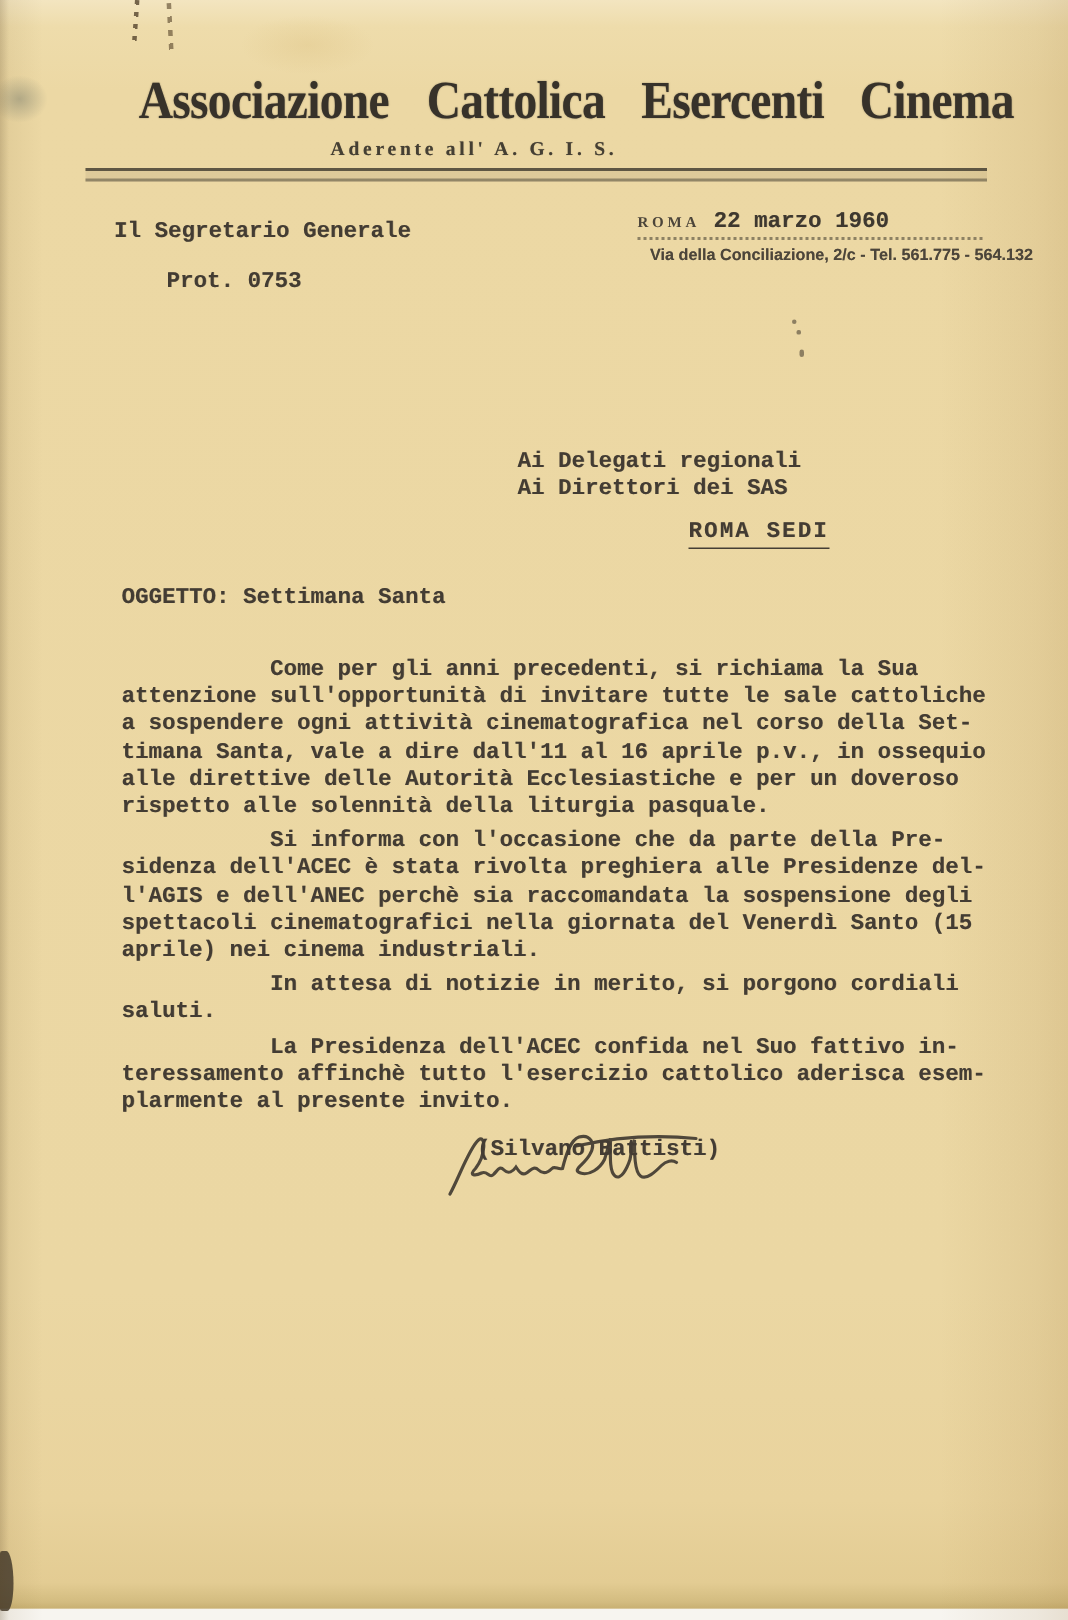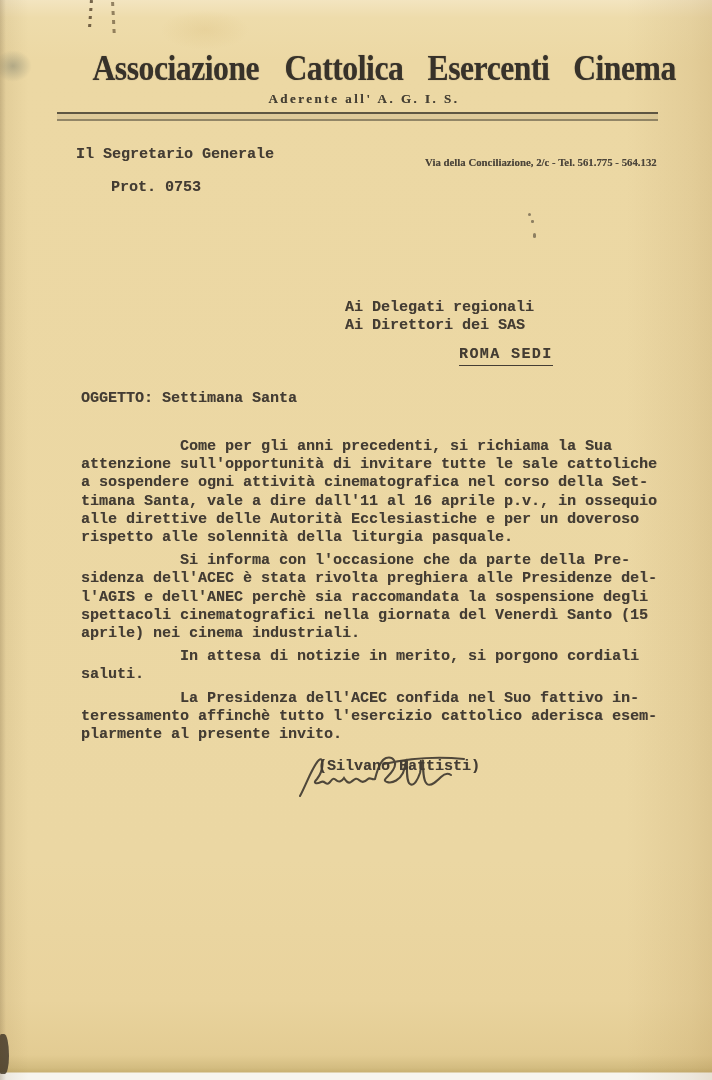--- a/index.html
+++ b/index.html
@@ -20,21 +20,20 @@
     font-size:33px;font-weight:700;letter-spacing:-0.5px;color:#37322a;
     transform:scale(0.96,1.08);transform-origin:center;
     text-shadow:0 0 1px rgba(55,50,40,0.55);
     white-space:nowrap;
   }
   .subtitle{
     position:absolute;left:0;top:91px;width:632px;text-align:center;
     font-family:"Liberation Serif","DejaVu Serif",serif;
     font-size:13px;font-weight:700;letter-spacing:2.5px;color:#453f33;
     text-shadow:0 0 0.5px rgba(69,63,51,0.6);
-    padding-left:48px;
   }
   .rule{
     position:absolute;left:57px;top:112px;width:601px;height:5px;
     border-top:2px solid rgba(72,66,52,0.85);
     border-bottom:2px solid rgba(72,66,52,0.50);
     background:rgba(120,110,85,0.12);
   }
   
   .type{
     font-family:Liberation Mono, monospace;
@@ -53,24 +52,25 @@
   .city-label{
     font-family:"Liberation Serif","DejaVu Serif",serif;
     font-size:10px;font-weight:700;letter-spacing:2.5px;color:#4c453a;
   }
   .typed-date{
     font-family:"Liberation Mono","DejaVu Sans Mono",monospace;
     font-weight:700;font-size:15px;color:#3e382f;
     text-shadow:0.3px 0.3px 0 rgba(62,56,47,0.45);white-space:nowrap;
   }
   .address-line{
-    margin-top:17px;
-    font-family:Liberation Serif, serif;
+    margin-top:4px;
+    font-family:Liberation Sans, sans-serif;
     font-size:10.8px;font-weight:700;color:#4c453a;white-space:nowrap;
     text-shadow:0 0 0.4px rgba(76,69,58,0.55);
+    text-align:center;
   }
   
   .recipients{position:absolute;left:345px;top:299px;}
   .loro-sedi{
     position:absolute;left:459px;top:346px;letter-spacing:1.4px;
     border-bottom:1.6px solid #453e34;padding-bottom:1px;
   }
   .subject{position:absolute;left:81px;top:390px;}
   
   .body-text{position:absolute;left:81px;top:438px;width:580px;}
@@ -118,20 +118,24 @@
     <span class="title-word">Esercenti</span>
     <span class="title-word">Cinema</span>
   </div>
   <div class="subtitle">Aderente all' A. G. I. S.</div>
   <div class="rule"></div>
 
   <div class="type sender-role">Il Segretario Generale</div>
   <div class="type protocol">Prot. 0753</div>
 
   <div class="date-block">
+    <div class="date-row">
+      <span class="city-label">ROMA</span>
+      <span class="typed-date">22 marzo 1960</span>
+    </div>
     <div class="address-line">Via della Conciliazione, 2/c - Tel. 561.775 - 564.132</div>
   </div>
 
   <div class="type recipients"><span>Ai Delegati regionali</span>
 <span>Ai Direttori dei SAS</span></div>
   <div class="type loro-sedi">ROMA SEDI</div>
 
   <div class="type subject">OGGETTO: Settimana Santa</div>
 
   <div class="body-text">

